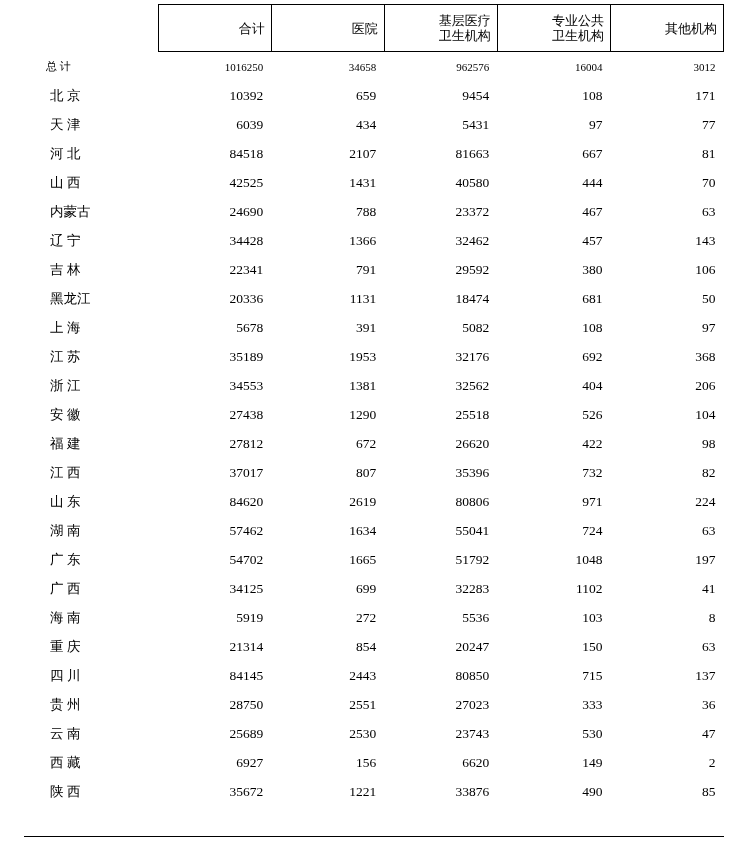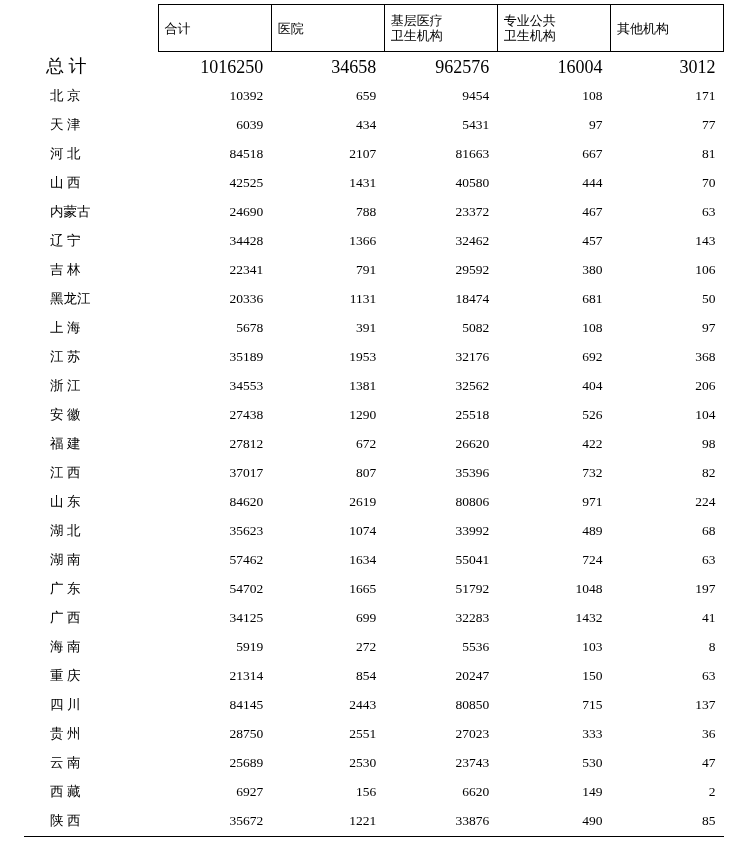--- a/index.html
+++ b/index.html
@@ -25,21 +25,21 @@
     margin: 4px 0 0 24px;
     table-layout: fixed;
   }
   table.data col.c-region { width: 134px; }
   table.data col.c-val { width: 113px; }
 
   table.data thead th {
     font-weight: normal;
     font-size: 13px;
     line-height: 15px;
-    text-align: left;
+    text-align: right;
     vertical-align: middle;
     padding: 4px 6px;
     height: 38px;
     border-left: 1px solid #000;
     border-right: 1px solid #000;
     border-top: 1px solid #000;
     border-bottom: 1px solid #000;
   }
   table.data thead th.corner {
     border: none;
@@ -56,21 +56,21 @@
   table.data tbody td.region {
     text-align: left;
     padding-left: 26px;
     letter-spacing: 0px;
   }
   
   table.data tbody tr.total td.region {
     padding-left: 22px;
   }
   table.data tbody tr.total td {
-    font-size: 18px;
+    font-size: 11px;
   }
   .bottom-rule {
     position: absolute;
     left: 24px;
     top: 832px;
     width: 700px;
     border-top: 1px solid #000;
   }
 </style>
 </head>
@@ -226,49 +226,41 @@
         </tr>
         <tr>
           <td class="region">山  东</td>
           <td>84620</td>
           <td>2619</td>
           <td>80806</td>
           <td>971</td>
           <td>224</td>
         </tr>
         <tr>
-          <td class="region">湖  北</td>
-          <td>35623</td>
-          <td>1074</td>
-          <td>33992</td>
-          <td>489</td>
-          <td>68</td>
-        </tr>
-        <tr>
           <td class="region">湖  南</td>
           <td>57462</td>
           <td>1634</td>
           <td>55041</td>
           <td>724</td>
           <td>63</td>
         </tr>
         <tr>
           <td class="region">广  东</td>
           <td>54702</td>
           <td>1665</td>
           <td>51792</td>
           <td>1048</td>
           <td>197</td>
         </tr>
         <tr>
           <td class="region">广  西</td>
           <td>34125</td>
           <td>699</td>
           <td>32283</td>
-          <td>1432</td>
+          <td>1102</td>
           <td>41</td>
         </tr>
         <tr>
           <td class="region">海  南</td>
           <td>5919</td>
           <td>272</td>
           <td>5536</td>
           <td>103</td>
           <td>8</td>
         </tr>

